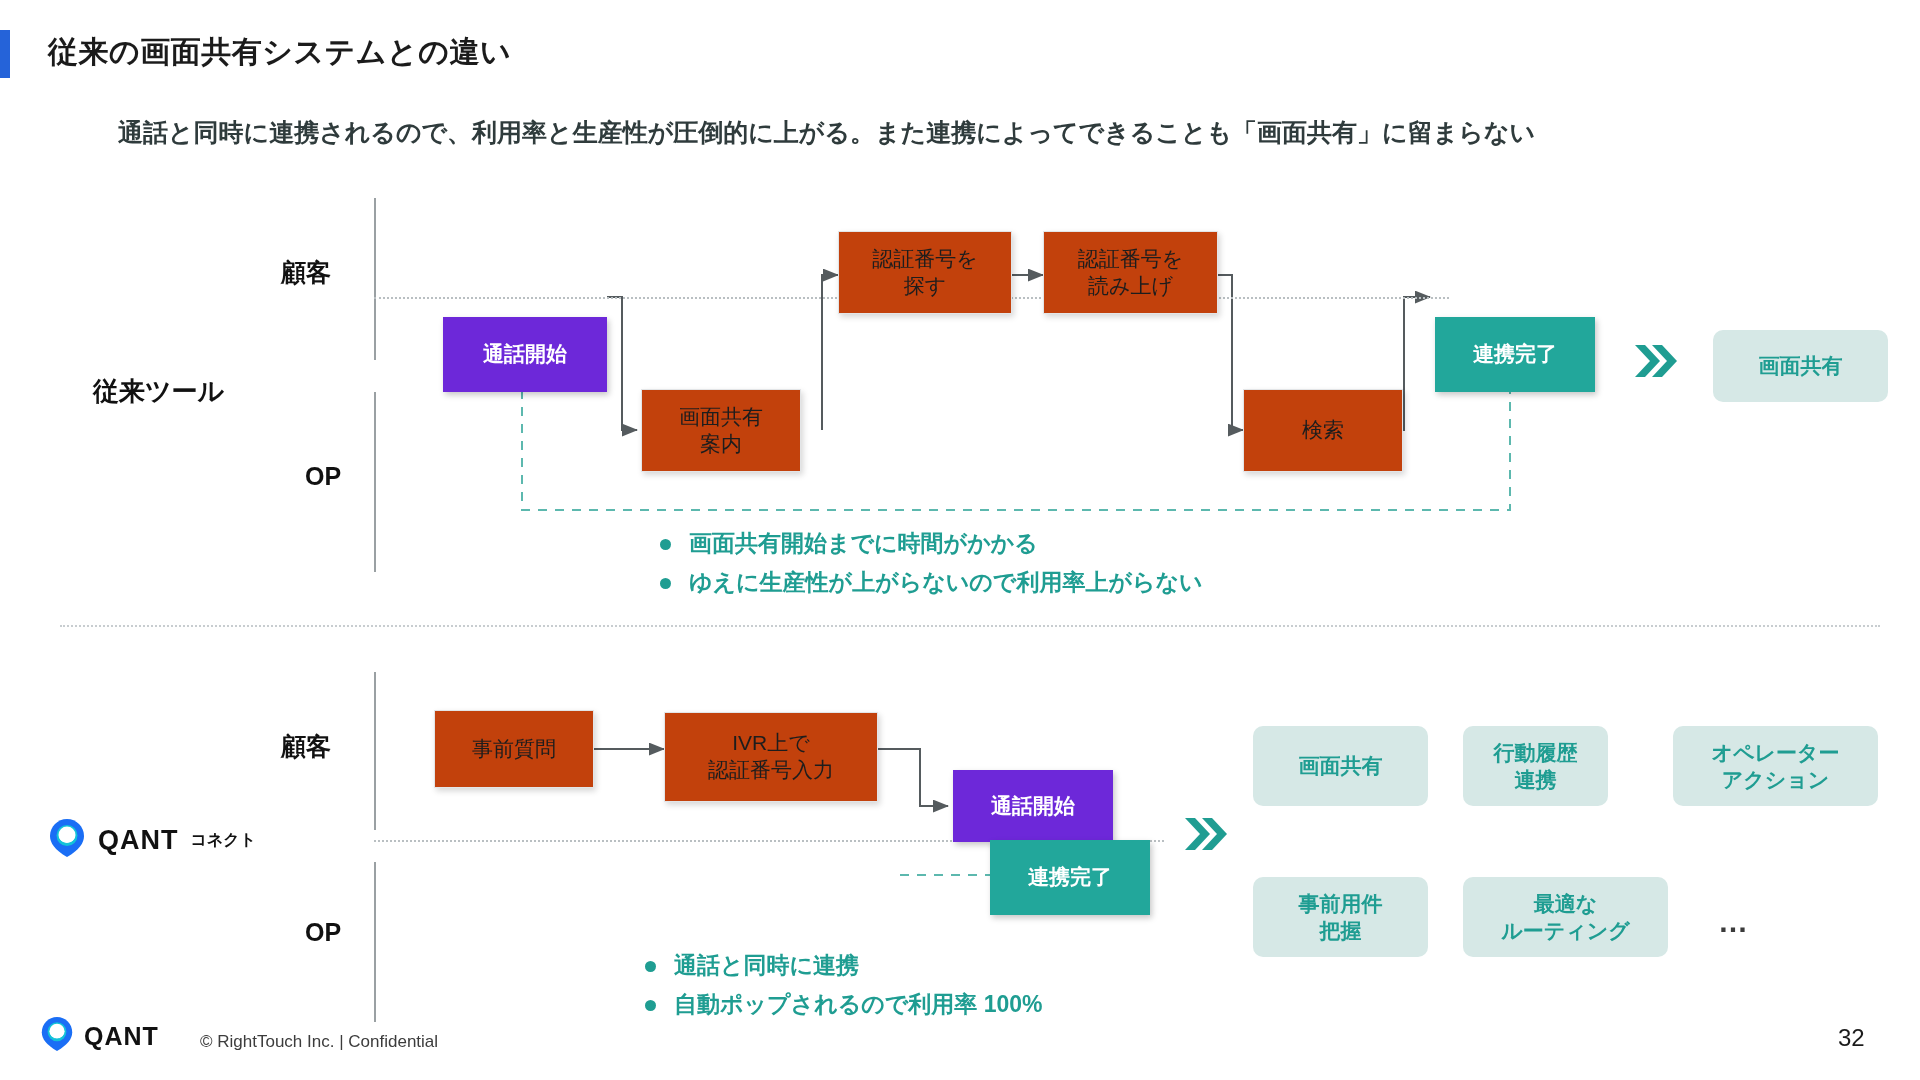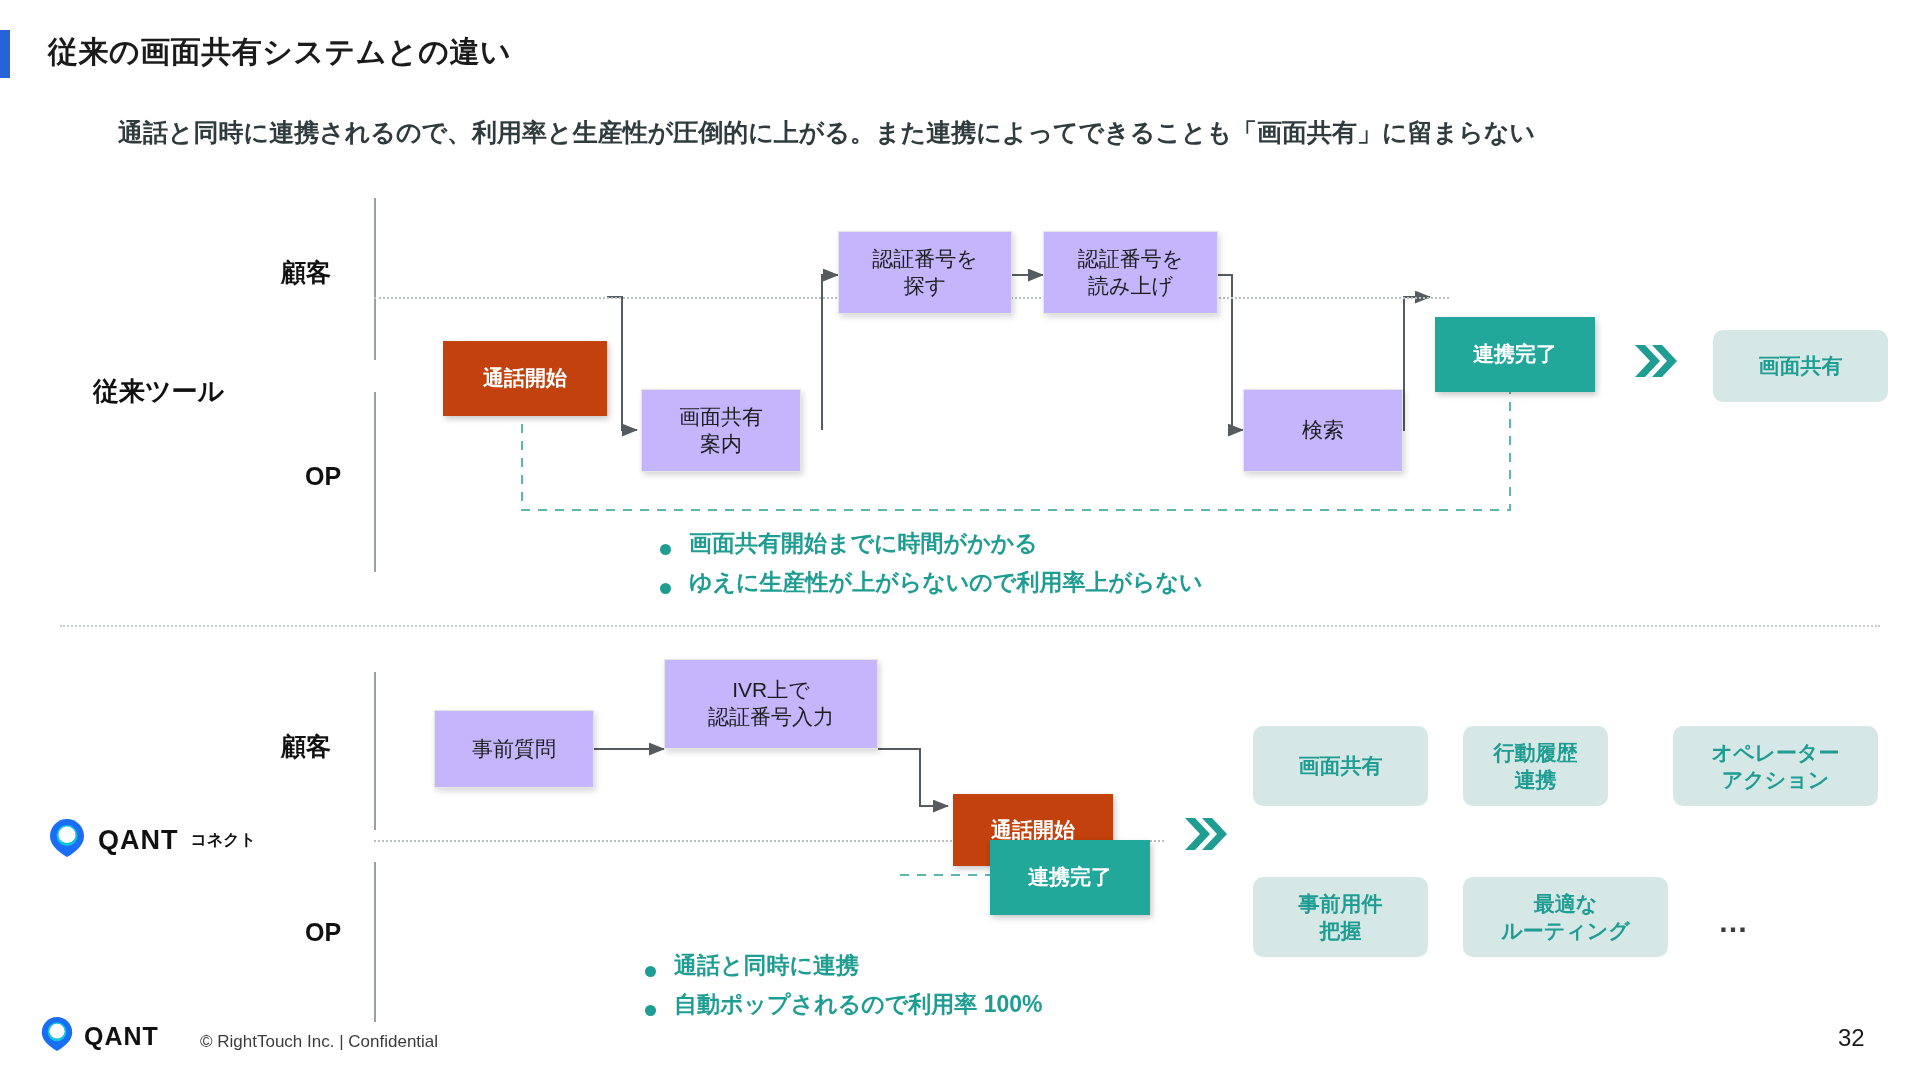--- a/index.html
+++ b/index.html
@@ -46,28 +46,27 @@
     position:absolute;height:0;left:60px;right:40px;
     border-top:2px dotted #c8cdd0;
   }
 
   .box{
     position:absolute;box-sizing:border-box;
     display:flex;align-items:center;justify-content:center;
     text-align:center;line-height:1.28;
   }
   .box.white{
-    background:#c4b5fd;border:1px solid #e3e5e7;
+    background:#c2410c;border:1px solid #e3e5e7;
     box-shadow:2px 3px 6px rgba(0,0,0,.16);
     color:#1d1d1d;font-size:21px;
   }
   .box.dark{
-    background:#c2410c;color:#ffffff;font-size:21px;font-weight:bold;
+    background:#6d28d9;color:#ffffff;font-size:21px;font-weight:bold;
     box-shadow:2px 3px 6px rgba(0,0,0,.22);
-    margin-top:24px;
   }
   .box.teal{
     background:#22a79b;color:#ffffff;font-size:21px;font-weight:bold;
     box-shadow:2px 3px 6px rgba(0,0,0,.22);
   }
 
   .chip{
     position:absolute;box-sizing:border-box;border-radius:10px;
     background:#d6e8e6;color:#1f9d92;
     display:flex;align-items:center;justify-content:center;
@@ -79,21 +78,21 @@
     letter-spacing:2px;
   }
 
   
   .conn{position:absolute;left:0;top:0;width:1920px;height:1080px;
         pointer-events:none;}
 
   
   .bullets{position:absolute;}
   .bullet{
-    display:flex;align-items:center;
+    display:flex;align-items:flex-start;
     font-size:23px;font-weight:bold;color:#1f9d92;
     white-space:nowrap;margin-bottom:8px;
   }
   .bullet .dot{
     width:11px;height:11px;border-radius:50%;
     background:#1f9d92;margin-right:18px;margin-top:11px;flex:0 0 auto;
   }
 
   
   .chev{position:absolute;}
@@ -238,21 +237,21 @@
       </svg>
     </span>
     <span class="logo-word" style="font-size:27px;margin-left:12px;">QANT</span>
     <span class="logo-sub" style="font-size:16px;margin-left:12px;">コネクト</span>
   </div>
 
   <div class="box white" style="left:434px;top:710px;width:160px;height:78px;justify-content:center;">
     <span>事前質問</span>
   </div>
 
-  <div class="box white" style="left:664px;top:659px;width:214px;height:90px;">
+  <div class="box white" style="left:664px;top:712px;width:214px;height:90px;">
     <span>
       <span>IVR上で</span><br>
       <span>認証番号入力</span>
     </span>
   </div>
 
   <div class="box dark" style="left:953px;top:770px;width:160px;height:72px;">
     <span>通話開始</span>
   </div>
 

